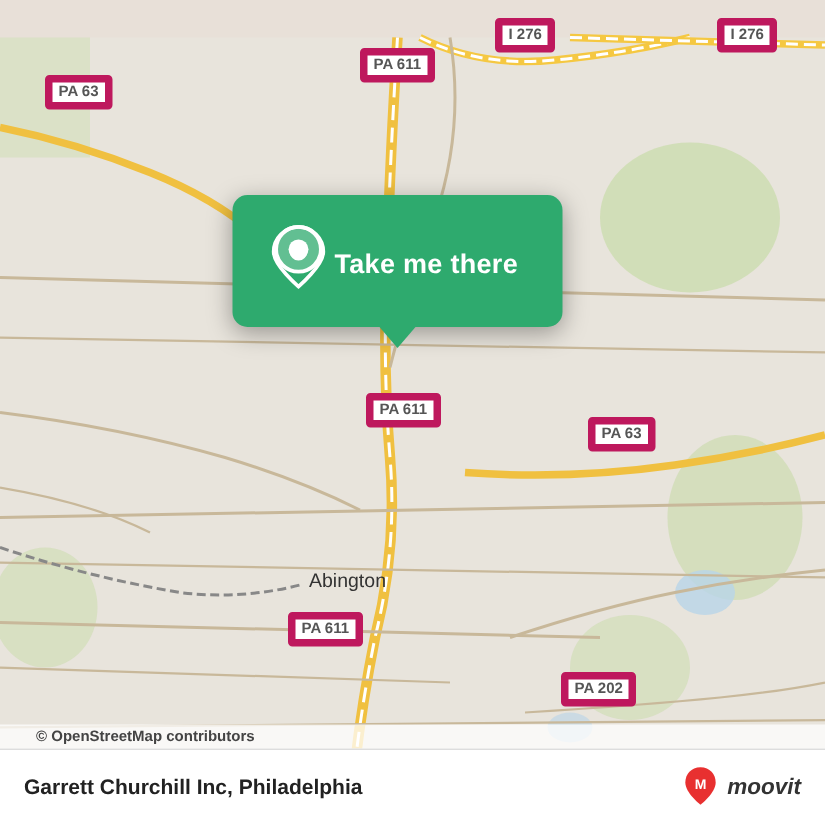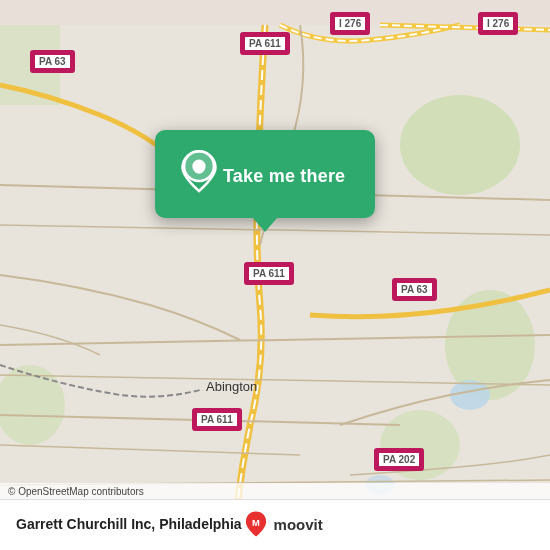--- a/index.html
+++ b/index.html
@@ -31,20 +31,21 @@
     .bottom-bar {
       position: absolute;
       bottom: 0;
       left: 0;
       right: 0;
       background: white;
       padding: 10px 16px 12px;
       border-top: 1px solid #ddd;
       display: flex;
       align-items: center;
+      justify-content: space-between;
     }
 
     .bottom-bar-title {
       font-size: 14px;
       font-weight: 600;
       color: #222;
     }
 
     .moovit-logo {
       display: flex;
@@ -54,32 +55,34 @@
 
     .moovit-icon {
       width: 28px;
       height: 28px;
     }
 
     .moovit-text {
       font-size: 15px;
       font-weight: 700;
       color: #333;
+      font-style: italic;
     }
 
     
     .attribution-bar {
       position: absolute;
       bottom: 50px;
       left: 0;
       right: 0;
       background: rgba(255,255,255,0.75);
-      padding: 3px 8px;
+      padding: 3px 24px;
       font-size: 10px;
       color: #444;
+      font-weight: bold;
     }
 
     
     .popup-card {
       position: absolute;
       top: 130px;
       left: 155px;
       width: 220px;
       background: #2eaa6e;
       border-radius: 10px;

